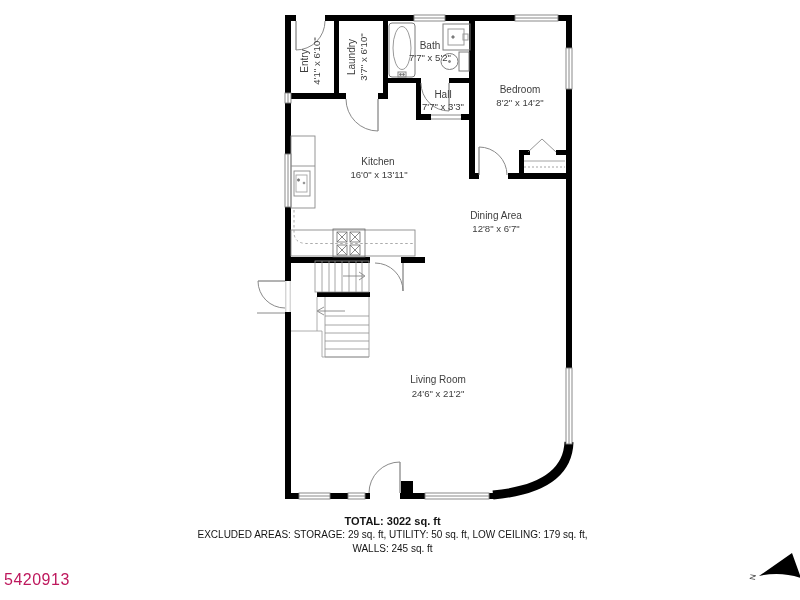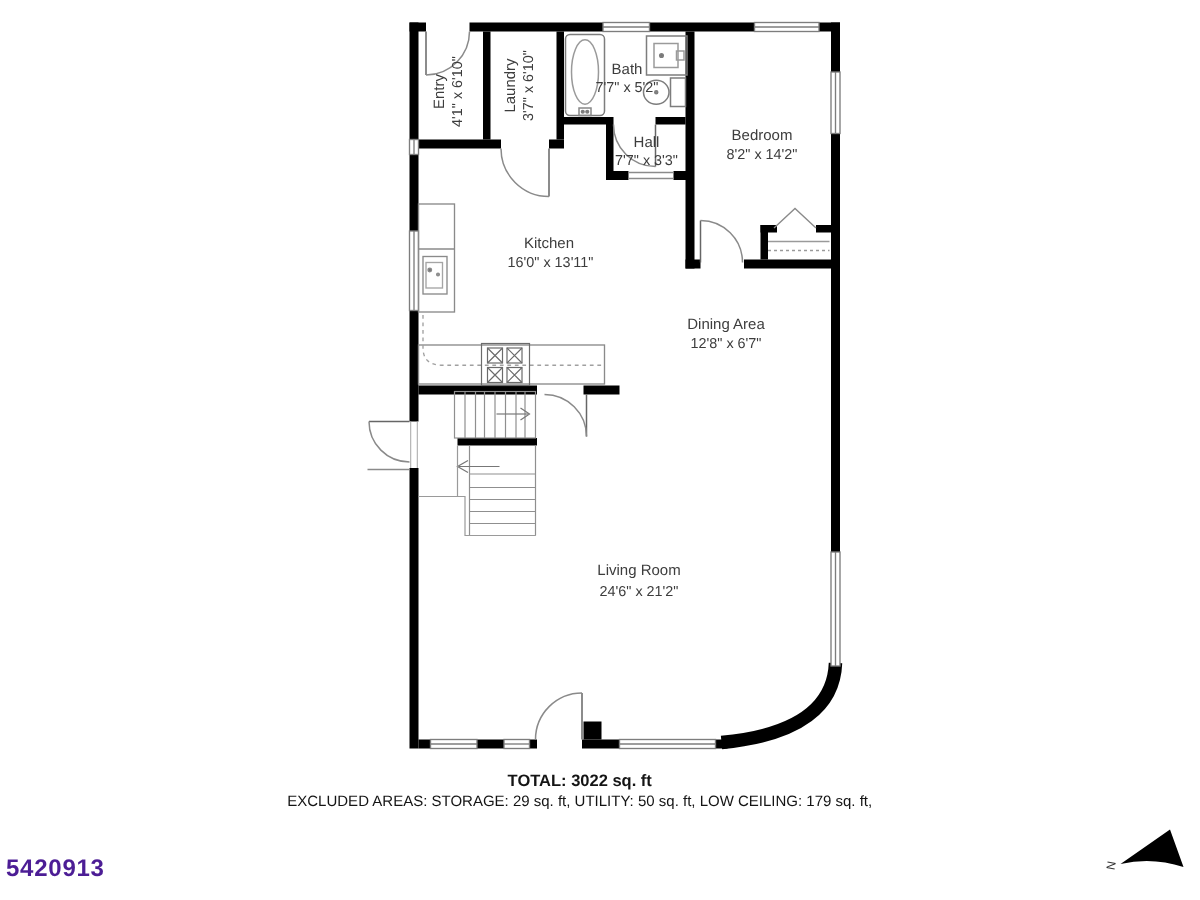--- a/index.html
+++ b/index.html
@@ -1,33 +1,32 @@
 <!DOCTYPE html>
 <html><head>
 <meta charset="utf-8">
 <style>
   html,body{margin:0;padding:0;}
   body{
     width:800px;height:600px;position:relative;overflow:hidden;
     background:#ffffff;
     font-family:"Liberation Sans","DejaVu Sans",sans-serif;
   }
-  .stage{position:absolute;inset:0;width:768px;height:600px;}
+  .stage{position:absolute;inset:0;width:768px;height:600px;padding-left:12px;}
   svg text{font-family:"Liberation Sans","DejaVu Sans",sans-serif;}
   .room-name,.room-dims{fill:#3d3d3d;font-size:10px;}
   .room-dims{font-size:9.6px;}
   .footer{
     position:absolute;left:5px;right:0;top:515px;text-align:center;
     color:#141414;font-size:10px;line-height:13.4px;
   }
   .footer .total{font-weight:bold;font-size:11px;}
   .listing-id{
-    position:absolute;left:4px;top:571px;font-size:16px;color:#4c1d95;
+    position:absolute;left:4px;top:571px;font-size:16px;color:#be185d;
     letter-spacing:0.5px;
-    font-weight:bold;
   }
 </style>
 </head>
 <body>
 
 <div class="stage">
 <svg width="800" height="600" viewBox="0 0 800 600">
 
   <g fill="#000">
 
@@ -260,16 +259,17 @@
   <g>
     <path d="M 780 553 L 747 576 Q 768 571 789 578 Z" fill="#000"></path>
     <text x="741" y="580" font-size="8" fill="#333" text-anchor="middle" transform="rotate(100 741 577)">N</text>
   </g>
 </svg>
 
 
 <div class="footer">
   <div class="total">TOTAL: 3022 sq. ft</div>
   <div>EXCLUDED AREAS: STORAGE: 29 sq. ft, UTILITY: 50 sq. ft, LOW CEILING: 179 sq. ft,</div>
+  <div>WALLS: 245 sq. ft</div>
 </div>
 
 <div class="listing-id">5420913</div>
 </div>
 
 </body></html>

